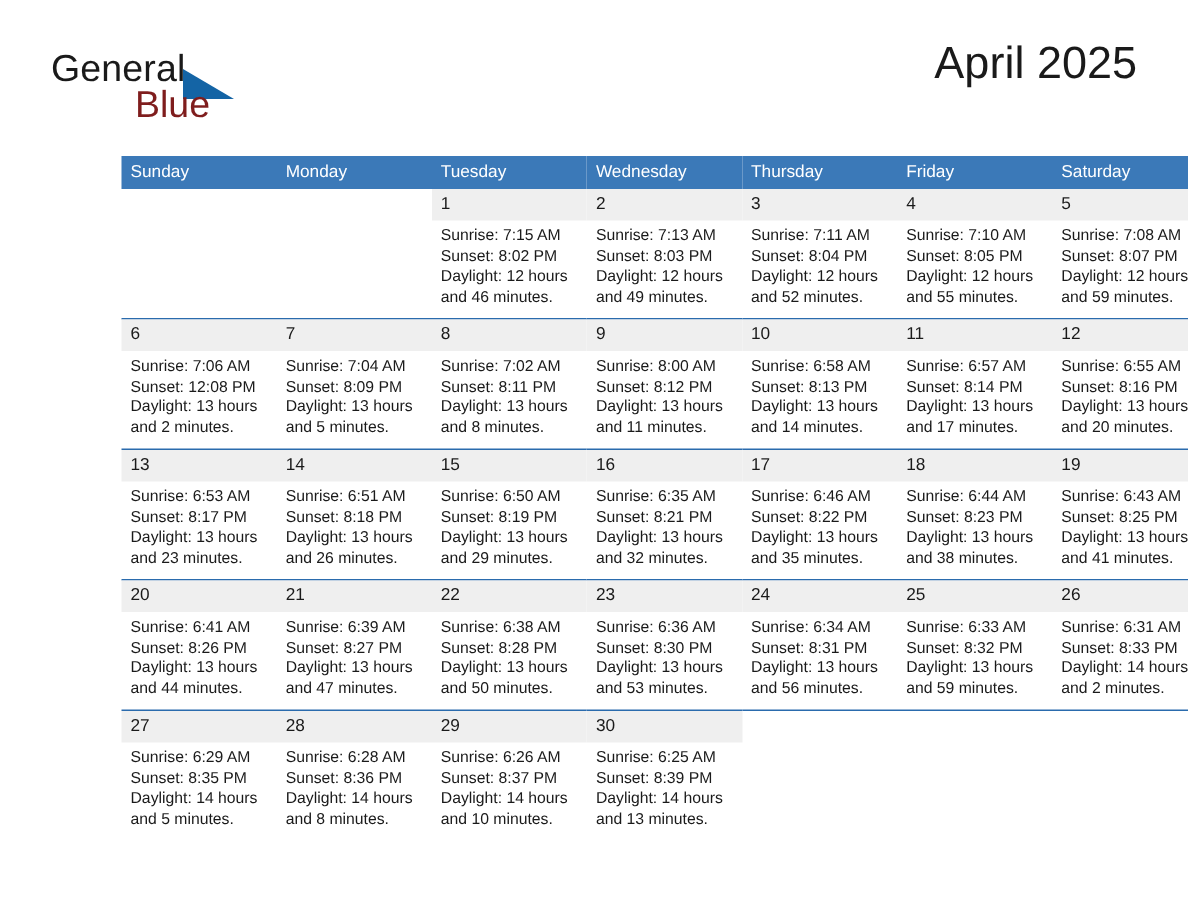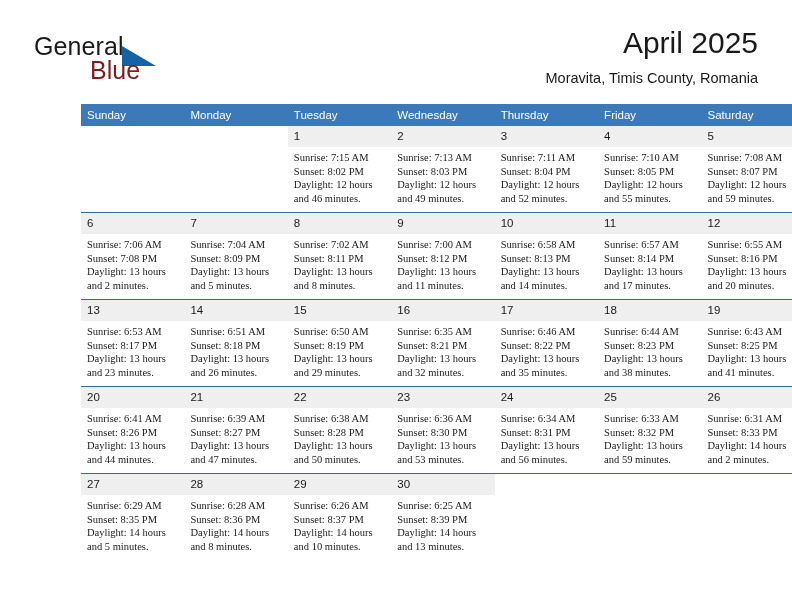--- a/index.html
+++ b/index.html
@@ -132,21 +132,20 @@
   }
   .cell-inner.empty .daynum {
     background: transparent;
     color: transparent;
   }
   .details {
     padding: 4px 8px 0 6px;
     font-size: 10.5px;
     line-height: 13.6px;
     color: #1a1a1a;
-    font-family: Liberation Serif, serif;
   }
   .details div {
     white-space: nowrap;
   }
   .details .daylight {
     white-space: normal;
   }
 </style>
 </head>
 <body>
@@ -156,21 +155,20 @@
   <div class="header">
 
     <div class="logo">
       <span class="logo-general">General</span>
       <span class="logo-tri"></span>
       <span class="logo-blue">Blue</span>
     </div>
 
     <div class="title-block">
       <div class="cal-title">April 2025</div>
-      <div class="cal-subtitle">Moravita, Timis County, Romania</div>
     </div>
 
   </div>
 
   <table class="calendar">
     <thead>
       <tr>
         <th>Sunday</th>
         <th>Monday</th>
         <th>Tuesday</th>
@@ -242,21 +240,21 @@
               </div>
             </div>
           </td>
         </tr>
         <tr class="week-row">
           <td>
             <div class="cell-inner filled">
               <span class="daynum">6</span>
               <div class="details">
                 <div>Sunrise: 7:06 AM</div>
-                <div>Sunset: 7:08 PM</div>
+                <div>Sunset: 12:08 PM</div>
                 <div class="daylight">Daylight: 13 hours and 2 minutes.</div>
               </div>
             </div>
           </td>
           <td>
             <div class="cell-inner filled">
               <span class="daynum">7</span>
               <div class="details">
                 <div>Sunrise: 7:04 AM</div>
                 <div>Sunset: 8:09 PM</div>
@@ -271,21 +269,21 @@
                 <div>Sunrise: 7:02 AM</div>
                 <div>Sunset: 8:11 PM</div>
                 <div class="daylight">Daylight: 13 hours and 8 minutes.</div>
               </div>
             </div>
           </td>
           <td>
             <div class="cell-inner filled">
               <span class="daynum">9</span>
               <div class="details">
-                <div>Sunrise: 7:00 AM</div>
+                <div>Sunrise: 8:00 AM</div>
                 <div>Sunset: 8:12 PM</div>
                 <div class="daylight">Daylight: 13 hours and 11 minutes.</div>
               </div>
             </div>
           </td>
           <td>
             <div class="cell-inner filled">
               <span class="daynum">10</span>
               <div class="details">
                 <div>Sunrise: 6:58 AM</div>

